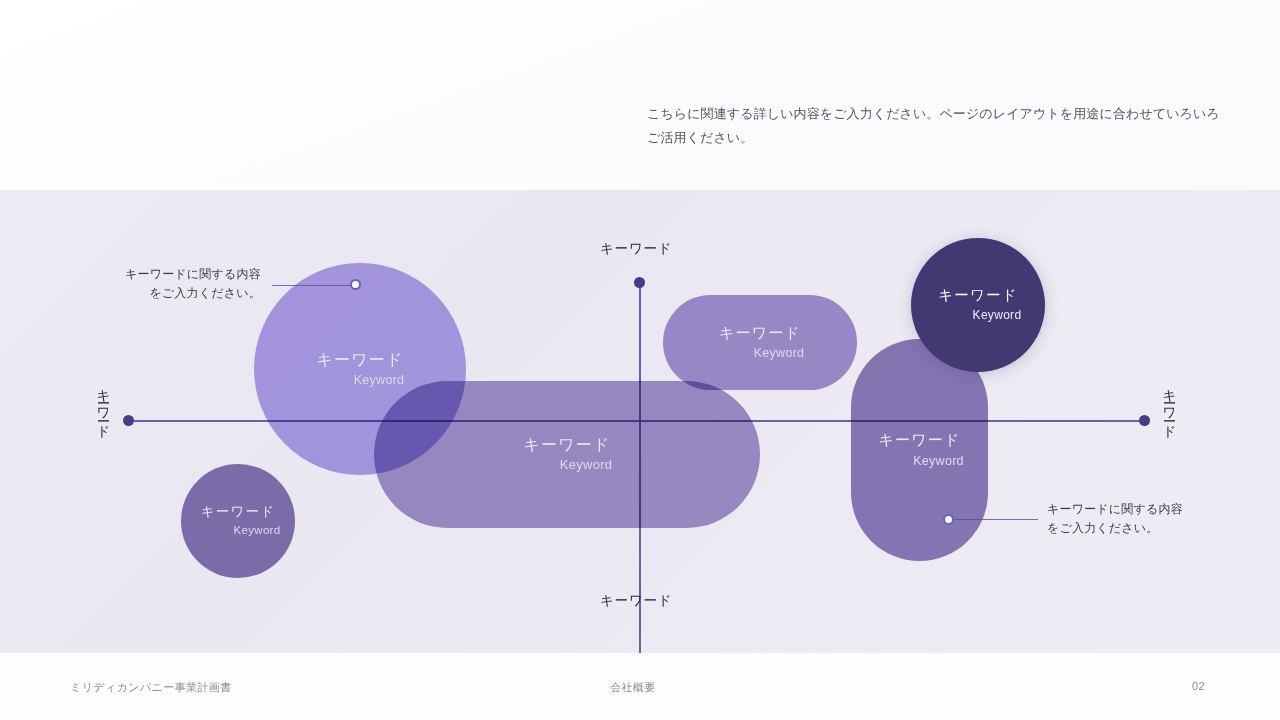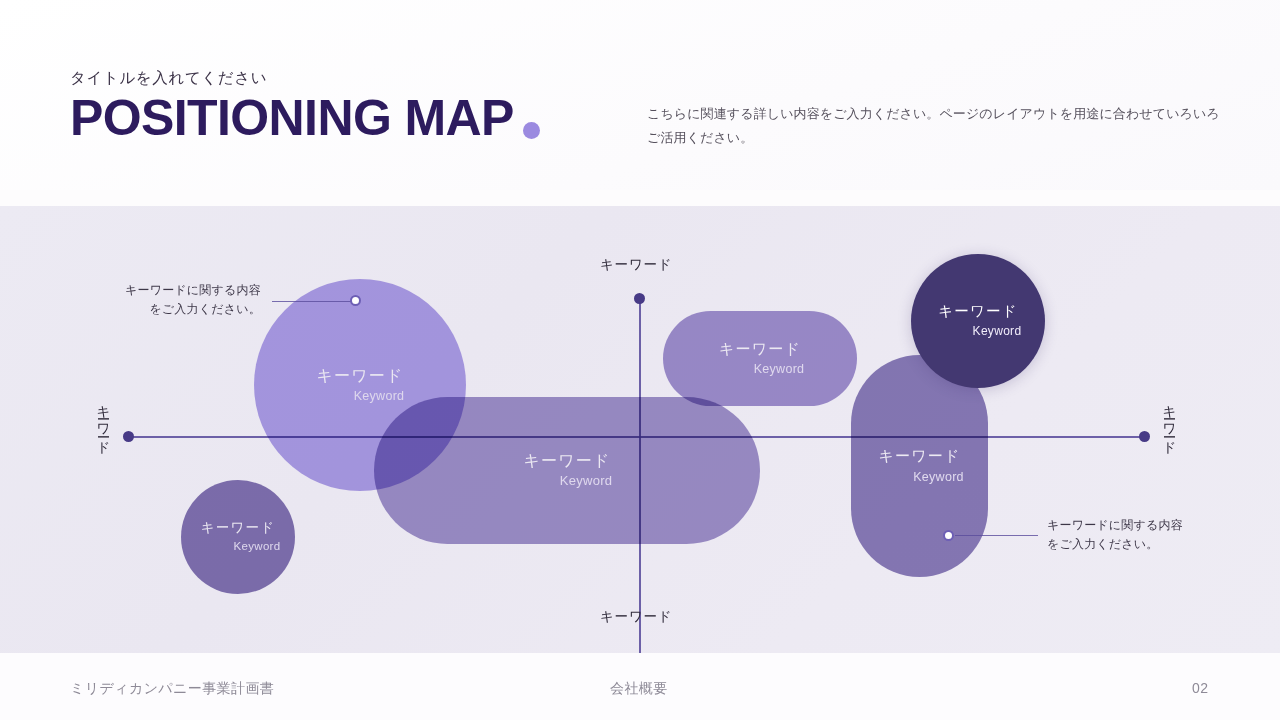--- a/index.html
+++ b/index.html
@@ -79,21 +79,21 @@
     font-size: 13px;
     line-height: 1.85;
     color: #55505c;
     letter-spacing: 0.1px;
   }
 
   
   .map-panel {
     position: absolute;
     left: 0;
-    top: 206px;
+    top: 190px;
     width: 1280px;
     height: 463px;
     background: linear-gradient(135deg, #eceaf3 0%, #eae7f1 35%, #edeaf3 70%, #eeecf4 100%);
     overflow: hidden;
   }
 
   
   .axis-h {
     position: absolute;
     left: 128px;
@@ -260,43 +260,36 @@
   .footer {
     position: absolute;
     left: 0;
     top: 653px;
     width: 1280px;
     height: 67px;
     background: #fdfcfe;
   }
   .footer-item {
     position: absolute;
-    font-size: 14px;
+    font-size: 11px;
     color: #8e8a97;
     letter-spacing: 0.4px;
     white-space: nowrap;
   }
   .footer-left   { left: 70px;  top: 27px; }
   .footer-center { left: 610px; top: 27px; font-family: Liberation Mono, monospace; }
   .footer-right  { left: 1192px; top: 27px; }
 </style>
 </head>
 <body>
 
 <div class="slide">
 
   <div class="header">
 
-    <div class="header-left">
-      <div class="eyebrow">タイトルを入れてください</div>
-      <div class="title-row">
-        <div class="main-title">POSITIONING MAP</div>
-        <div class="title-dot"></div>
-      </div>
-    </div>
 
     <div class="header-desc">こちらに関連する詳しい内容をご入力ください。ページのレイアウトを用途に合わせていろいろご活用ください。</div>
   </div>
 
   <div class="map-panel">
 
     <div class="axis-h"></div>
     <div class="axis-v"></div>
 
     <div class="axis-dot left"></div>

